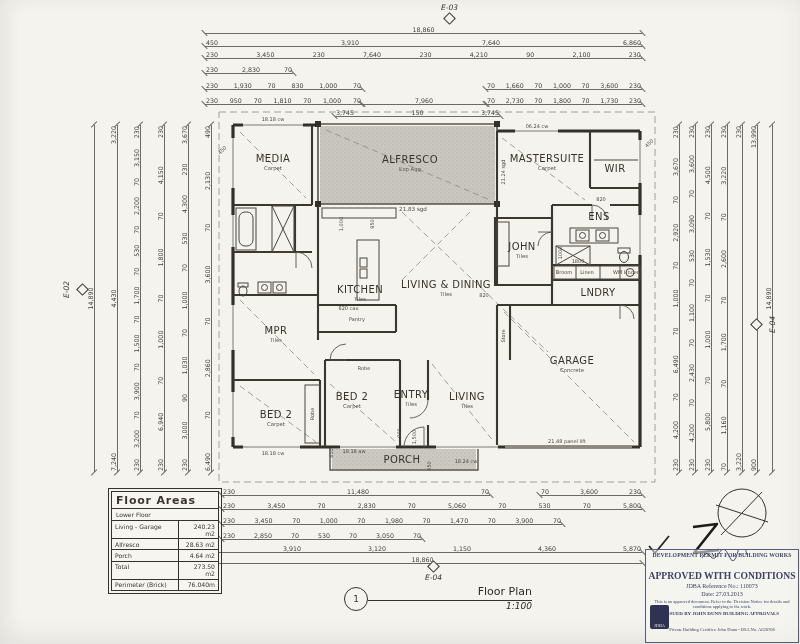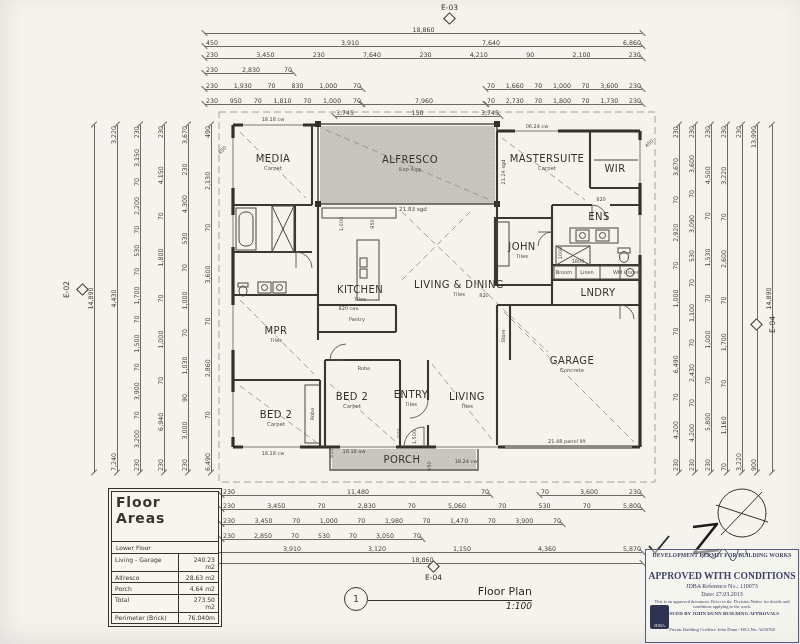--- a/index.html
+++ b/index.html
@@ -21,28 +21,28 @@
   .room{position:absolute;transform:translate(-50%,-50%);text-align:center;z-index:3;}
   .rname{display:block;font-size:10px;letter-spacing:.4px;color:#363229;}
   .rsub{display:block;font-size:5.3px;color:#58544c;margin-top:.5px;}
   .ann{position:absolute;font-size:5px;color:#4c4840;white-space:nowrap;z-index:3;
        transform:translate(-50%,-50%);}
   .ann.rot{transform:translate(-50%,-50%) rotate(-90deg);}
   .ann.rot45{transform:translate(-50%,-50%) rotate(-45deg);}
   .ann.big{font-size:5.6px;}
   
   .emarker{position:absolute;z-index:3;display:flex;flex-direction:column;align-items:center;
-           gap:2px;font-size:7.5px;color:#35322b;}
+           gap:2px;font-size:7.5px;color:#35322b;font-style:italic;}
   .emarker.h{flex-direction:row;gap:3px;}
   .ediamond{width:7px;height:7px;border:1.1px solid #35322b;transform:rotate(45deg);background:#f4f3ee;}
   .evert{transform:rotate(-90deg);}
   
   .fa-table{position:absolute;left:111px;top:491px;width:106px;z-index:4;background:#f6f5f0;
             border:1.3px solid #35322b;outline:1px solid #35322b;outline-offset:2px;}
-  .fa-title{font-size:14px;font-weight:bold;letter-spacing:.8px;padding:2px 4px 15px;
+  .fa-title{font-size:11px;font-weight:bold;letter-spacing:.8px;padding:2px 4px 1px;
             border-bottom:1.2px solid #35322b;}
   .fa-sub{font-size:6px;padding:2px 4px;border-bottom:1px solid #35322b;}
   .fa-row{display:flex;font-size:6.1px;border-bottom:1px solid #35322b;}
   .fa-row:last-child{border-bottom:none;}
   .fa-l{flex:1;padding:1.6px 3px;border-right:1px solid #35322b;}
   .fa-v{width:33px;text-align:right;padding:1.6px 3px;}
   
   .stamp{position:absolute;left:645px;top:549px;width:152px;height:92px;border:1px solid #565b7c;
          color:#3d4266;font-family:"Liberation Serif","DejaVu Serif",serif;text-align:center;z-index:4;
          background:rgba(246,245,240,.55);}
@@ -267,21 +267,21 @@
       <span class="rname">ENS</span>
     </div>
   <div class="room" style="left:522px;top:250px">
       <span class="rname">JOHN</span>
       <span class="rsub">Tiles</span>
     </div>
   <div class="room" style="left:360px;top:293px">
       <span class="rname">KITCHEN</span>
       <span class="rsub">Tiles</span>
     </div>
-  <div class="room" style="left:459px;top:288px">
+  <div class="room" style="left:446px;top:288px">
       <span class="rname">LIVING &amp; DINING</span>
       <span class="rsub">Tiles</span>
     </div>
   <div class="room" style="left:598px;top:292px">
       <span class="rname">LNDRY</span>
     </div>
   <div class="room" style="left:572px;top:364px">
       <span class="rname">GARAGE</span>
       <span class="rsub">Concrete</span>
     </div>

